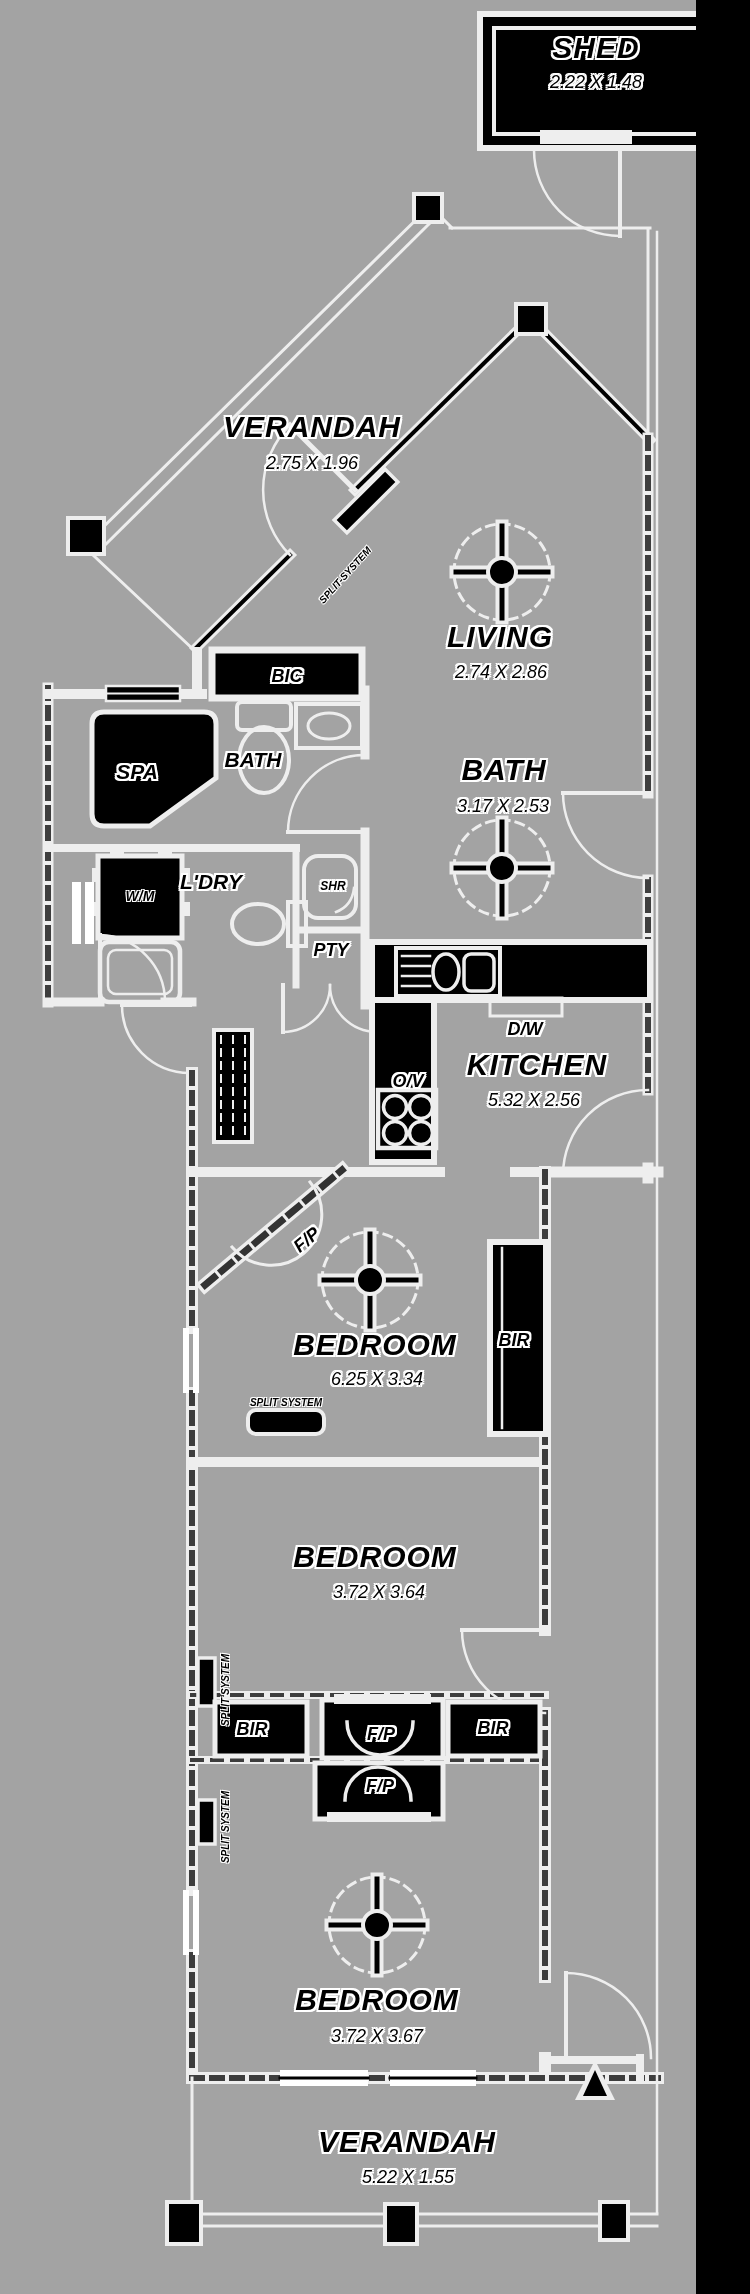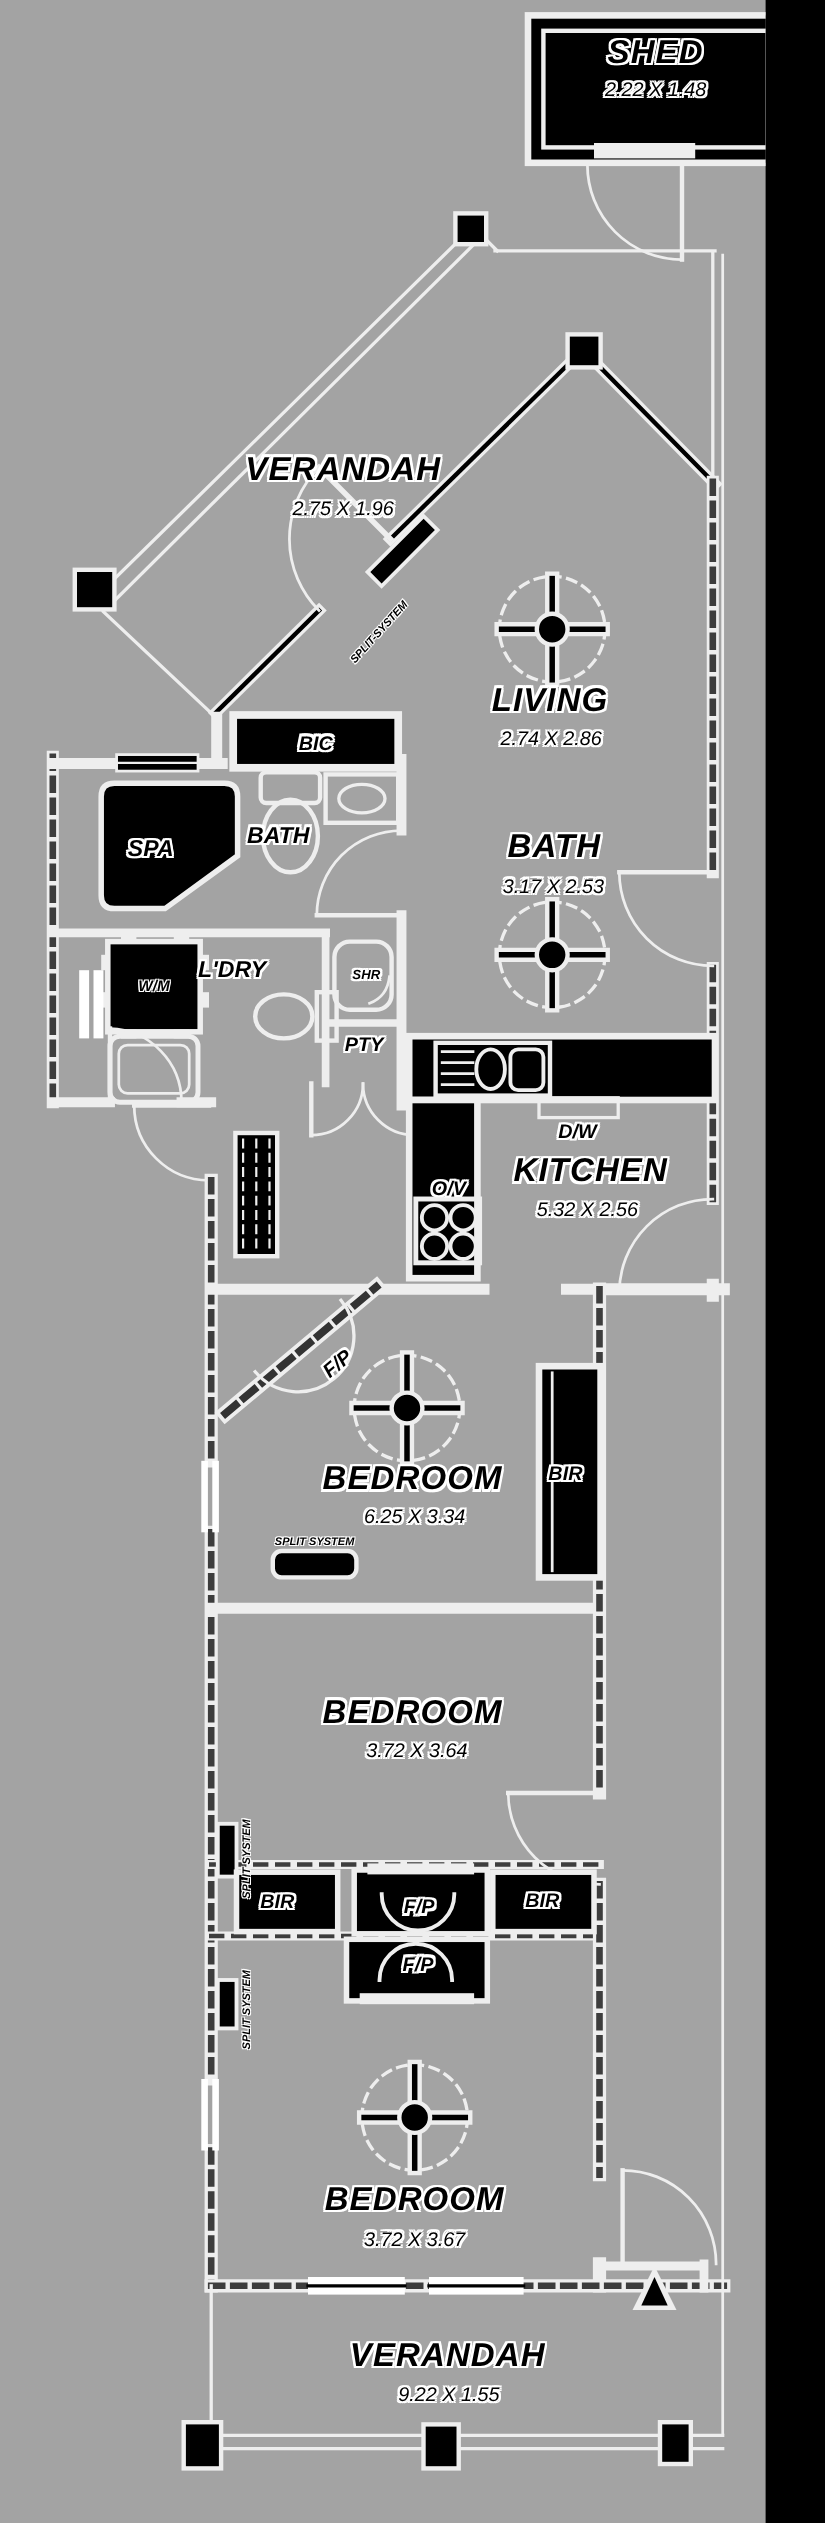--- a/index.html
+++ b/index.html
@@ -327,15 +327,15 @@
 <div class="lbl small" style="left:381px;top:1734px">F/P</div>
 <div class="lbl small" style="left:380px;top:1786px">F/P</div>
 <div class="lbl small" style="left:493px;top:1728px">BIR</div>
 <div class="lbl tiny rot90" style="left:225px;top:1690px">SPLIT SYSTEM</div>
 <div class="lbl tiny rot90" style="left:225px;top:1827px">SPLIT SYSTEM</div>
 
 <div class="lbl name" style="left:377px;top:2000px">BEDROOM</div>
 <div class="lbl dim" style="left:377px;top:2036px">3.72 X 3.67</div>
 
 <div class="lbl name" style="left:407px;top:2142px">VERANDAH</div>
-<div class="lbl dim" style="left:408px;top:2177px">9.22 X 1.55</div>
+<div class="lbl dim" style="left:408px;top:2177px">5.22 X 1.55</div>
 
 </div>
 
 </body></html>

